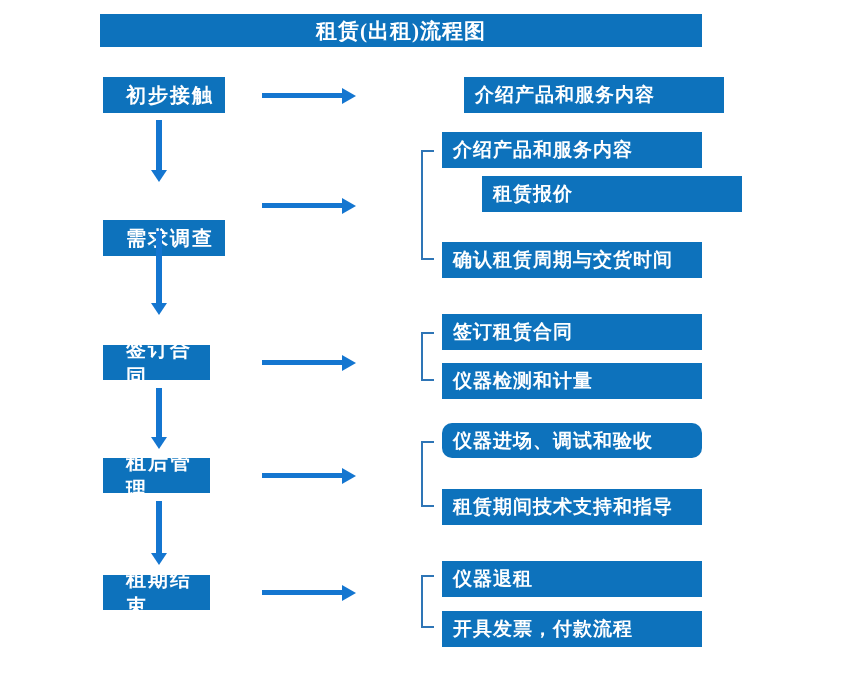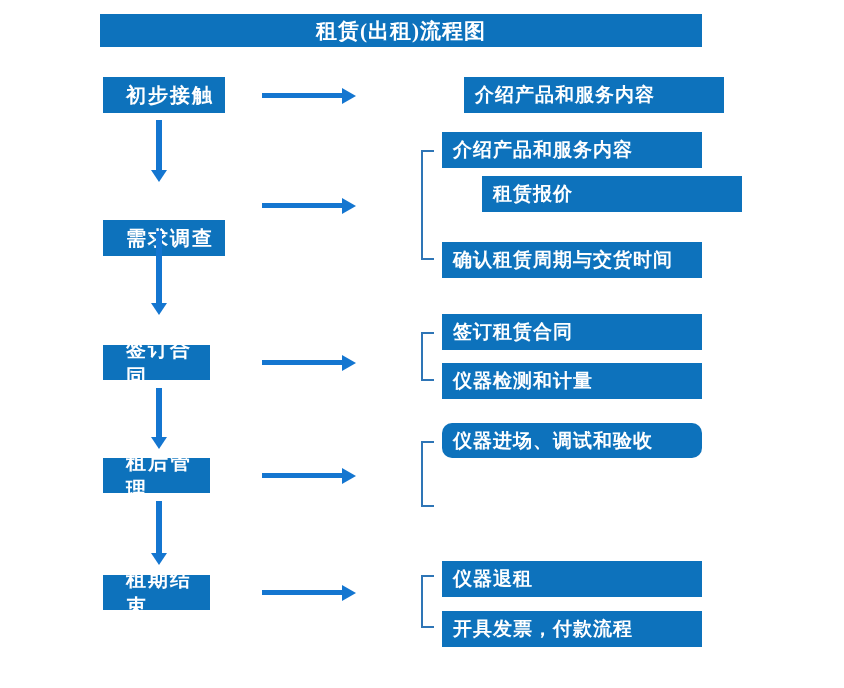--- a/index.html
+++ b/index.html
@@ -124,17 +124,18 @@
   <div class="box detail" style="left:464px; top:77px;  width:260px; height:36px;">介绍产品和服务内容</div>
 
   <div class="box detail" style="left:442px; top:132px; width:260px; height:36px;">介绍产品和服务内容</div>
   <div class="box detail" style="left:442px; top:176px; width:260px; height:36px;margin-left:40px;">租赁报价</div>
   <div class="box detail" style="left:442px; top:242px; width:260px; height:36px;">确认租赁周期与交货时间</div>
 
   <div class="box detail" style="left:442px; top:314px; width:260px; height:36px;">签订租赁合同</div>
   <div class="box detail" style="left:442px; top:363px; width:260px; height:36px;">仪器检测和计量</div>
 
   <div class="box detail" style="left:442px; top:423px; width:260px; height:35px;border-radius:10px;">仪器进场、调试和验收</div>
+  <div class="box detail" style="left:442px; top:489px; width:260px; height:36px;">租赁期间技术支持和指导</div>
 
   <div class="box detail" style="left:442px; top:561px; width:260px; height:36px;">仪器退租</div>
   <div class="box detail" style="left:442px; top:611px; width:260px; height:36px;">开具发票，付款流程</div>
 
 </div>
 
 </body></html>

